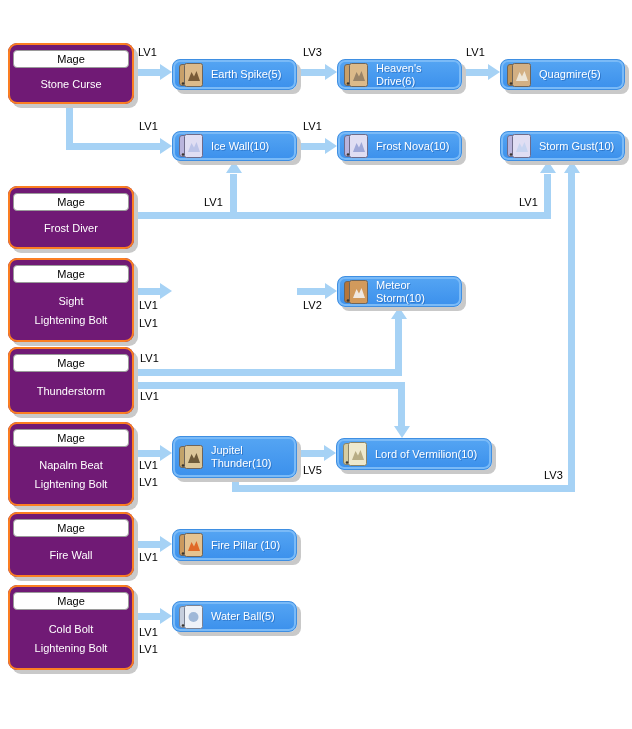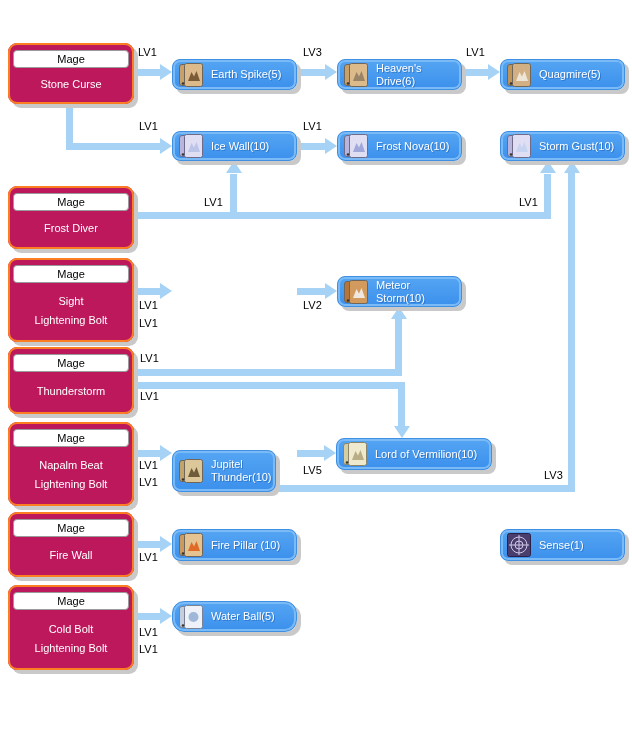--- a/index.html
+++ b/index.html
@@ -1,21 +1,21 @@
 <!DOCTYPE html>
 <html><head>
 <meta charset="utf-8">
 <style>
   :root{ --arrow:#A6D2F5; }
   html,body{margin:0;padding:0;background:#fff;}
   body{font-family:"Liberation Sans", sans-serif;}
   .stage{position:relative;width:632px;height:729px;background:#fff;overflow:hidden;}
 
   
-  .onode{position:absolute;width:126px;box-sizing:border-box;background:#be185d;
+  .onode{position:absolute;width:126px;box-sizing:border-box;background:#701a75;
          border-radius:9px;box-shadow:4px 4px 0 #C9C9C9, inset 0 0 0 2px #FB7E22;
          display:flex;flex-direction:column;}
   .mage{margin:7px 5px 0 5px;background:#ffffff;border:1px solid #9a9a9a;border-radius:4px;
         height:16px;line-height:16px;text-align:center;font-size:11px;color:#000;}
   .onames{flex:1;display:flex;flex-direction:column;justify-content:center;align-items:center;
           gap:8px;padding-bottom:3px;}
   .oname{color:#fff;font-size:11px;line-height:11px;white-space:nowrap;}
 
   
   .bnode{position:absolute;box-sizing:border-box;
@@ -216,21 +216,21 @@
         <svg width="24" height="26" viewBox="0 0 24 26">
           <rect x="0.5" y="2.5" width="7" height="21" rx="2.5" stroke="#6E655B" fill="#B5763B"></rect>
           <rect x="5.5" y="1.5" width="18" height="23" rx="2" stroke="#6E655B" fill="#D29A5C"></rect>
           <path d="M9 19 L12.5 10 L15 14.5 L17.5 9 L21 19 Z" fill="#F0E8E0"></path>
           <circle cx="4" cy="21.5" r="1.3" fill="#3A342C"></circle>
         </svg>
       </span>
     <span class="slabel">Meteor Storm(10)</span>
   </div>
 
-  <div class="bnode" style="left:172px;top:450px;width:104px;height:42px;">
+  <div class="bnode" style="left:172px;top:436px;width:125px;height:42px;">
     <span class="sicon">
         <svg width="24" height="26" viewBox="0 0 24 26">
           <rect x="0.5" y="2.5" width="7" height="21" rx="2.5" stroke="#6E655B" fill="#C2A36A"></rect>
           <rect x="5.5" y="1.5" width="18" height="23" rx="2" stroke="#6E655B" fill="#DCC79A"></rect>
           <path d="M9 19 L12.5 10 L15 14.5 L17.5 9 L21 19 Z" fill="#6E5B3A"></path>
           <circle cx="4" cy="21.5" r="1.3" fill="#3A342C"></circle>
         </svg>
       </span>
     <span class="slabel" style="width:82px;">Jupitel Thunder(10)</span>
   </div>
@@ -250,33 +250,22 @@
     <span class="sicon">
         <svg width="24" height="26" viewBox="0 0 24 26">
           <rect x="0.5" y="2.5" width="7" height="21" rx="2.5" stroke="#6E655B" fill="#CB9A5E"></rect>
           <rect x="5.5" y="1.5" width="18" height="23" rx="2" stroke="#6E655B" fill="#E5C390"></rect>
           <path d="M9 19 L12.5 10 L15 14.5 L17.5 9 L21 19 Z" fill="#E06A28"></path>
           <circle cx="4" cy="21.5" r="1.3" fill="#3A342C"></circle>
         </svg>
       </span>
     <span class="slabel">Fire Pillar (10)</span>
   </div>
-  <div class="bnode" style="left:500px;top:529px;width:125px;height:32px;">
-    <span class="sicon">
-        <svg width="24" height="24" viewBox="0 0 24 24">
-          <rect x="0.5" y="0.5" width="23" height="23" rx="2" stroke="#2A2148" fill="#4A3E6E"></rect>
-          <circle cx="12" cy="12" r="8" fill="none" stroke="#CFC8E8"></circle>
-          <circle cx="12" cy="12" r="4" fill="none" stroke="#CFC8E8"></circle>
-          <path d="M12 2 V22 M2 12 H22" fill="none" stroke="#CFC8E8"></path>
-        </svg>
-      </span>
-    <span class="slabel">Sense(1)</span>
-  </div>
-
-  <div class="bnode" style="left:172px;top:601px;width:125px;height:31px;border-radius:12px;">
+
+  <div class="bnode" style="left:172px;top:601px;width:125px;height:31px;">
     <span class="sicon">
         <svg width="24" height="26" viewBox="0 0 24 26">
           <rect x="0.5" y="2.5" width="7" height="21" rx="2.5" stroke="#7A8294" fill="#C5CEDD"></rect>
           <rect x="5.5" y="1.5" width="18" height="23" rx="2" stroke="#7A8294" fill="#EEF2F8"></rect>
           <circle cx="14.5" cy="13" r="5" fill="#9FB8D8"></circle>
           <circle cx="4" cy="21.5" r="1.3" fill="#3A342C"></circle>
         </svg>
       </span>
     <span class="slabel">Water Ball(5)</span>
   </div>

